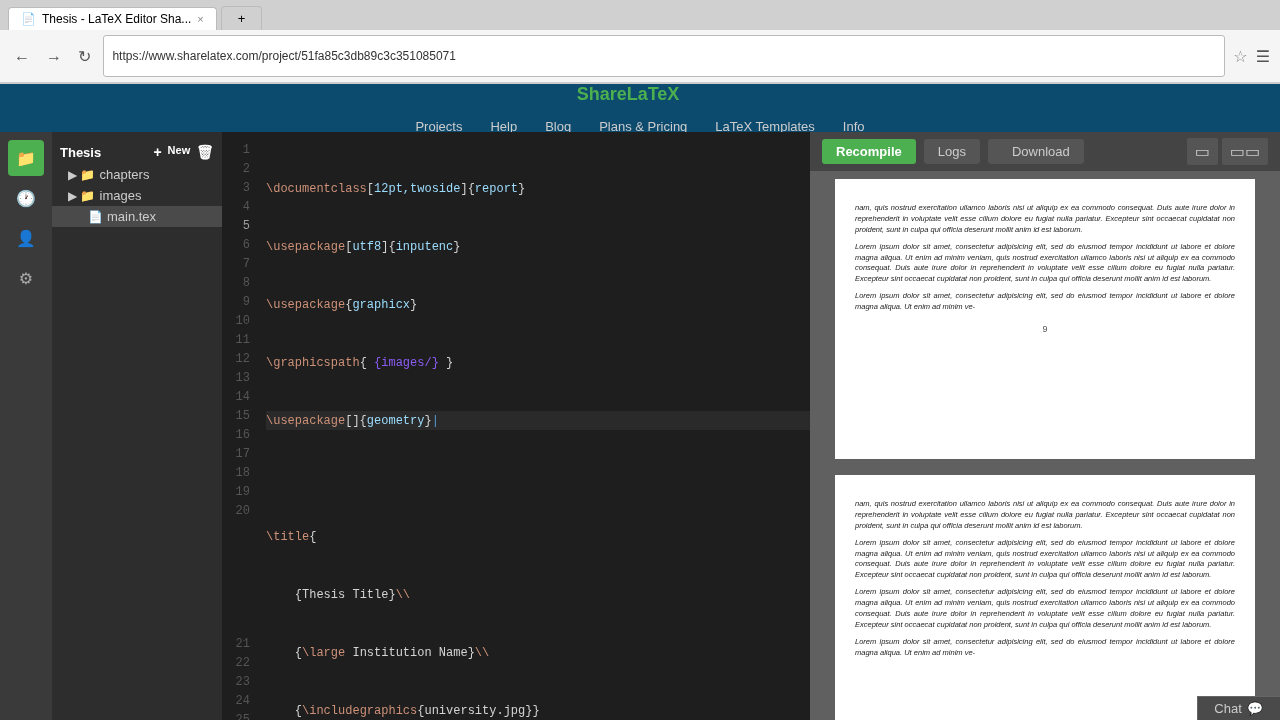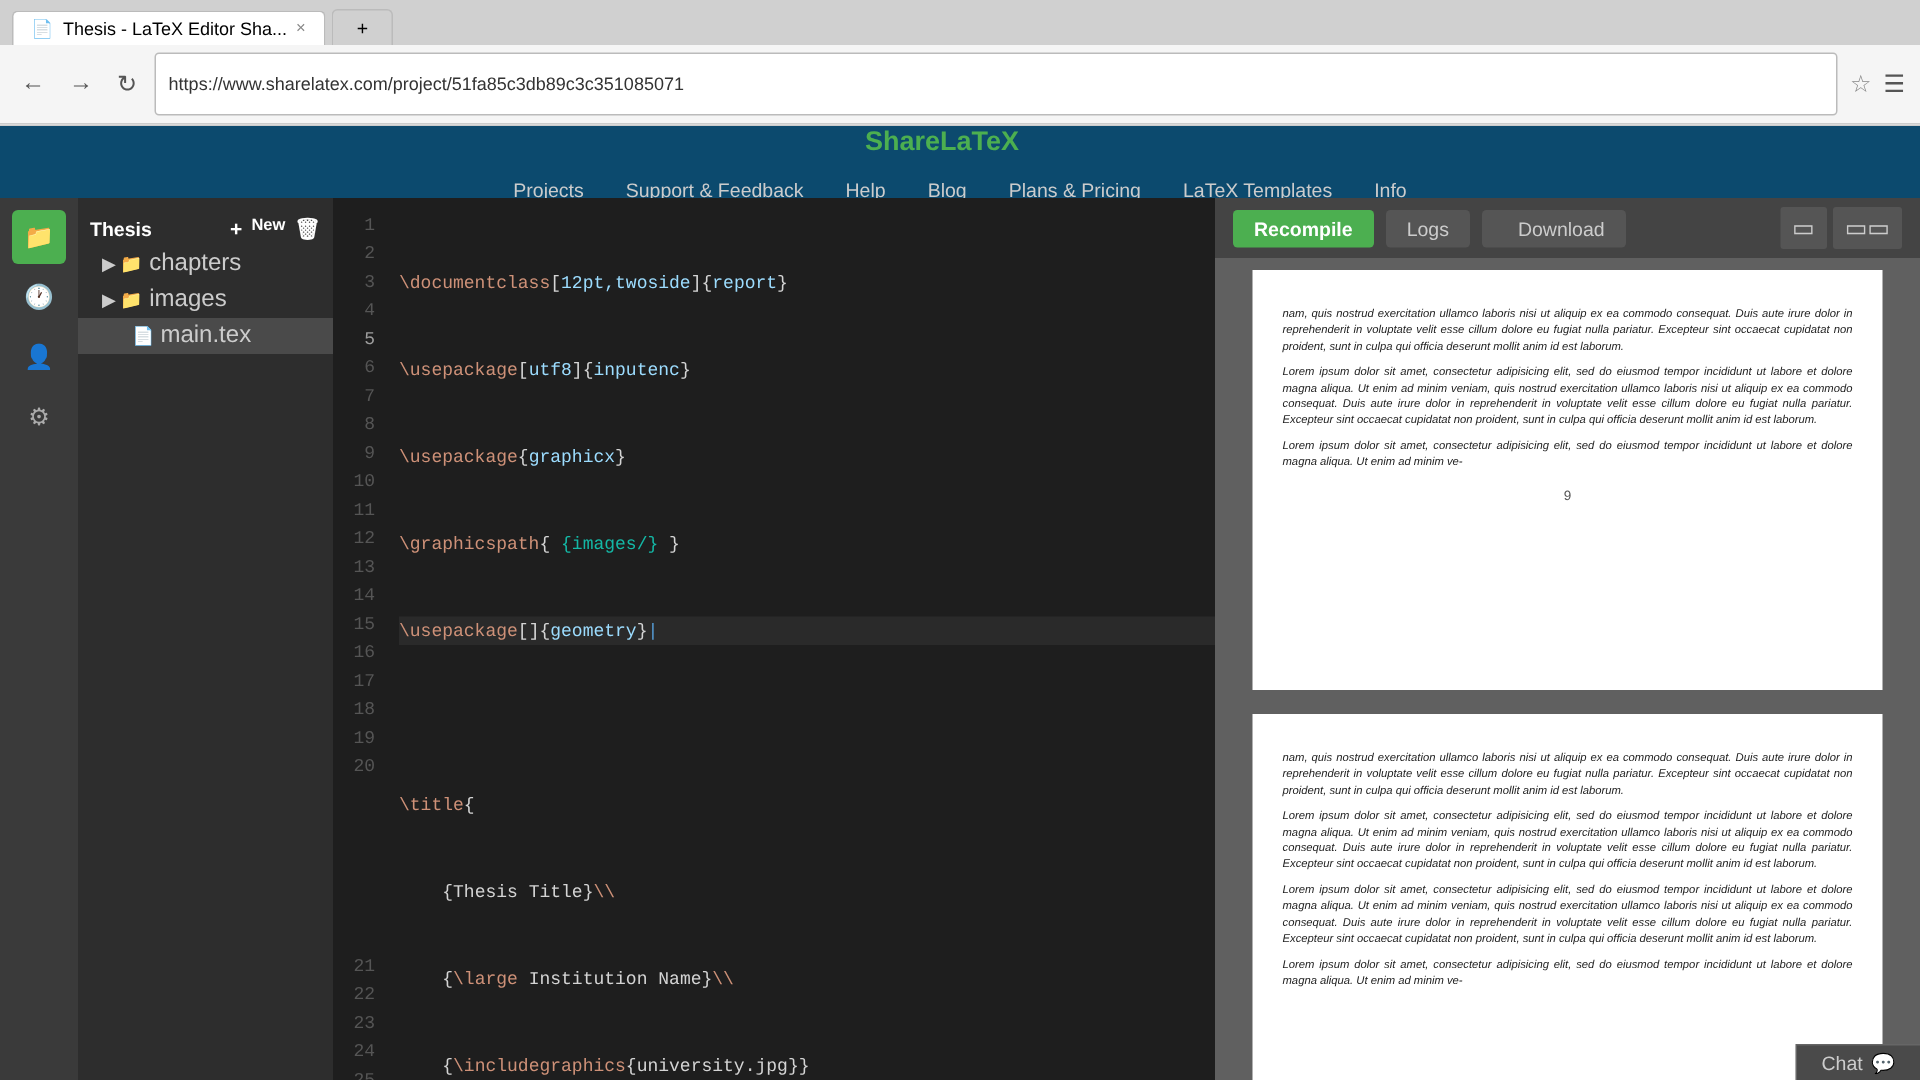--- a/index.html
+++ b/index.html
@@ -39,21 +39,21 @@
     
     .file-tree { width: 170px; background: #2d2d2d; color: #ccc; padding: 8px 0; font-size: 12px; overflow-y: auto; }
     .file-tree-header { display: flex; align-items: center; padding: 4px 8px; color: #fff; font-weight: bold; font-size: 13px; text-align: right; }
     .file-tree-header .actions { margin-left: auto; display: flex; gap: 6px; }
     .file-tree-header .actions span { cursor: pointer; font-size: 14px; }
     .tree-item { display: flex; align-items: center; padding: 3px 8px; cursor: pointer; gap: 4px; }
     .tree-item.selected { background: #4a4a4a; }
     .tree-folder { padding-left: 16px; }
     .tree-file { padding-left: 36px; }
     .tree-icon { font-size: 12px; }
-    .tree-label { font-size: 16px; }
+    .tree-label { font-size: 13px; }
 
     
     .editor-area { flex: 1; background: #1e1e1e; overflow: hidden; font-family: 'Courier New', monospace; font-size: 13px; }
     .editor-content { height: 100%; overflow-y: auto; display: flex; }
     .line-numbers { background: #1e1e1e; color: #555; padding: 8px 8px 8px 12px; text-align: right; line-height: 1.5; font-size: 12px; min-width: 36px; user-select: none; }
     .line-number { height: 19px; display: flex; align-items: center; justify-content: flex-end; font-size: 12px; }
     .code-lines { color: #d4d4d4; padding: 8px 0 8px 8px; line-height: 1.5; flex: 1; white-space: pre; overflow-x: auto; }
     .code-line { height: 19px; display: flex; align-items: center; font-size: 12px; }
     .code-line.active-line { background: #2a2a2a; }
     .cmd { color: #ce9178; }
@@ -101,21 +101,20 @@
   </div>
 </div>
 
 <div class="app-navbar">
   <div class="logo">
     <span>Share</span>
       <span style="color:#4caf50">LaTeX</span>
   </div>
   <nav class="nav-links">
     <a class="nav-link">Projects</a>
-    <a class="nav-link">Support &amp; Feedback</a>
     <a class="nav-link">Help</a>
     <a class="nav-link">Blog</a>
     <a class="nav-link">Plans &amp; Pricing</a>
     <a class="nav-link">LaTeX Templates</a>
     <a class="nav-link">Info</a>
   </nav>
   <div class="nav-spacer"></div>
   <button class="tell-world-btn">Tell the world!</button>
   <span class="user-icon">🦁</span>
   <span class="account-link">
@@ -190,21 +189,21 @@
         <div class="line-number">23</div>
         <div class="line-number">24</div>
         <div class="line-number">25</div>
         <div class="line-number">26</div>
 
       </div>
       <div class="code-lines">
         <div class="code-line"><span class="cmd">\documentclass</span><span class="bracket">[</span><span class="arg">12pt,twoside</span><span class="bracket">]{</span><span class="arg">report</span><span class="bracket">}</span></div>
         <div class="code-line"><span class="cmd">\usepackage</span><span class="bracket">[</span><span class="arg">utf8</span><span class="bracket">]{</span><span class="arg">inputenc</span><span class="bracket">}</span></div>
         <div class="code-line"><span class="cmd">\usepackage</span><span class="bracket">{</span><span class="arg">graphicx</span><span class="bracket">}</span></div>
-        <div class="code-line"><span class="cmd">\graphicspath</span><span class="bracket">{</span><span style="color:#14b8a6"> {images/} </span><span class="bracket">}</span></div>
+        <div class="code-line"><span class="cmd">\graphicspath</span><span class="bracket">{</span><span style="color:#8b5cf6"> {images/} </span><span class="bracket">}</span></div>
         <div class="code-line active-line"><span class="cmd">\usepackage</span><span class="bracket">[]{</span><span class="arg">geometry</span><span class="bracket">}</span><span style="color:#569cd6">|</span></div>
         <div class="code-line">&nbsp;</div>
         <div class="code-line"><span class="cmd">\title</span><span class="bracket">{</span></div>
         <div class="code-line">&nbsp;&nbsp;&nbsp;&nbsp;<span class="bracket">{</span>Thesis Title<span class="bracket">}</span><span class="cmd">\\</span></div>
         <div class="code-line">&nbsp;&nbsp;&nbsp;&nbsp;<span class="bracket">{</span><span class="cmd">\large</span> Institution Name<span class="bracket">}</span><span class="cmd">\\</span></div>
         <div class="code-line">&nbsp;&nbsp;&nbsp;&nbsp;<span class="bracket">{</span><span class="cmd">\includegraphics</span><span class="bracket">{</span>university.jpg<span class="bracket">}}</span></div>
         
         
         
         

